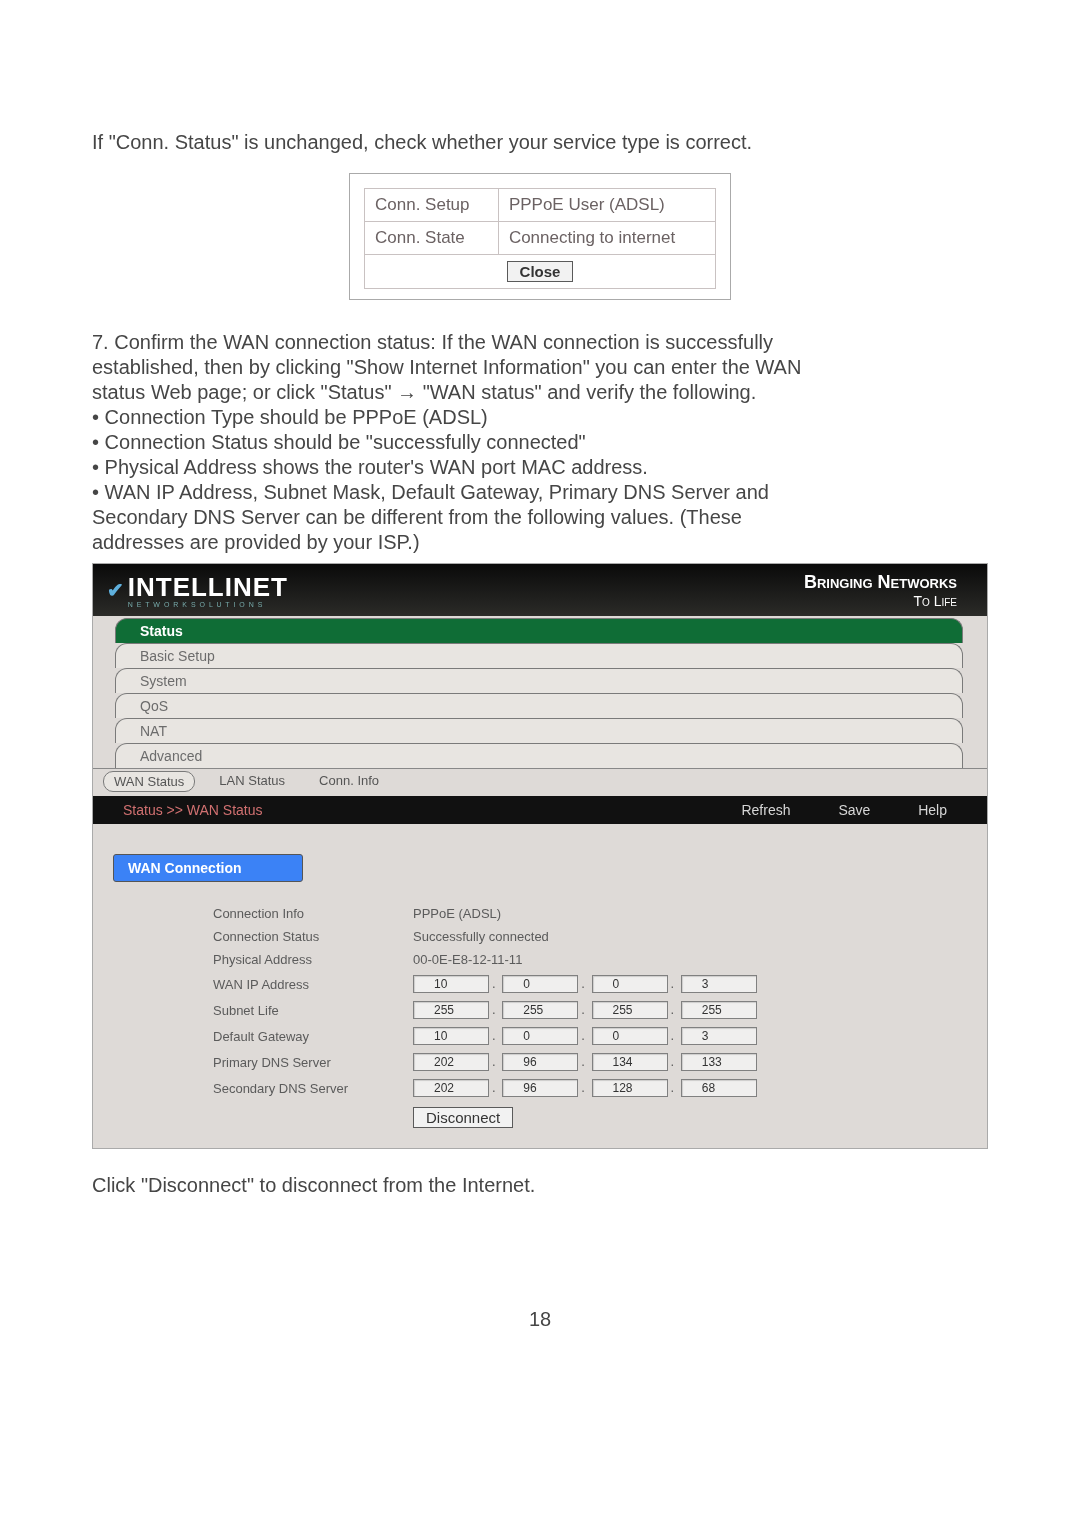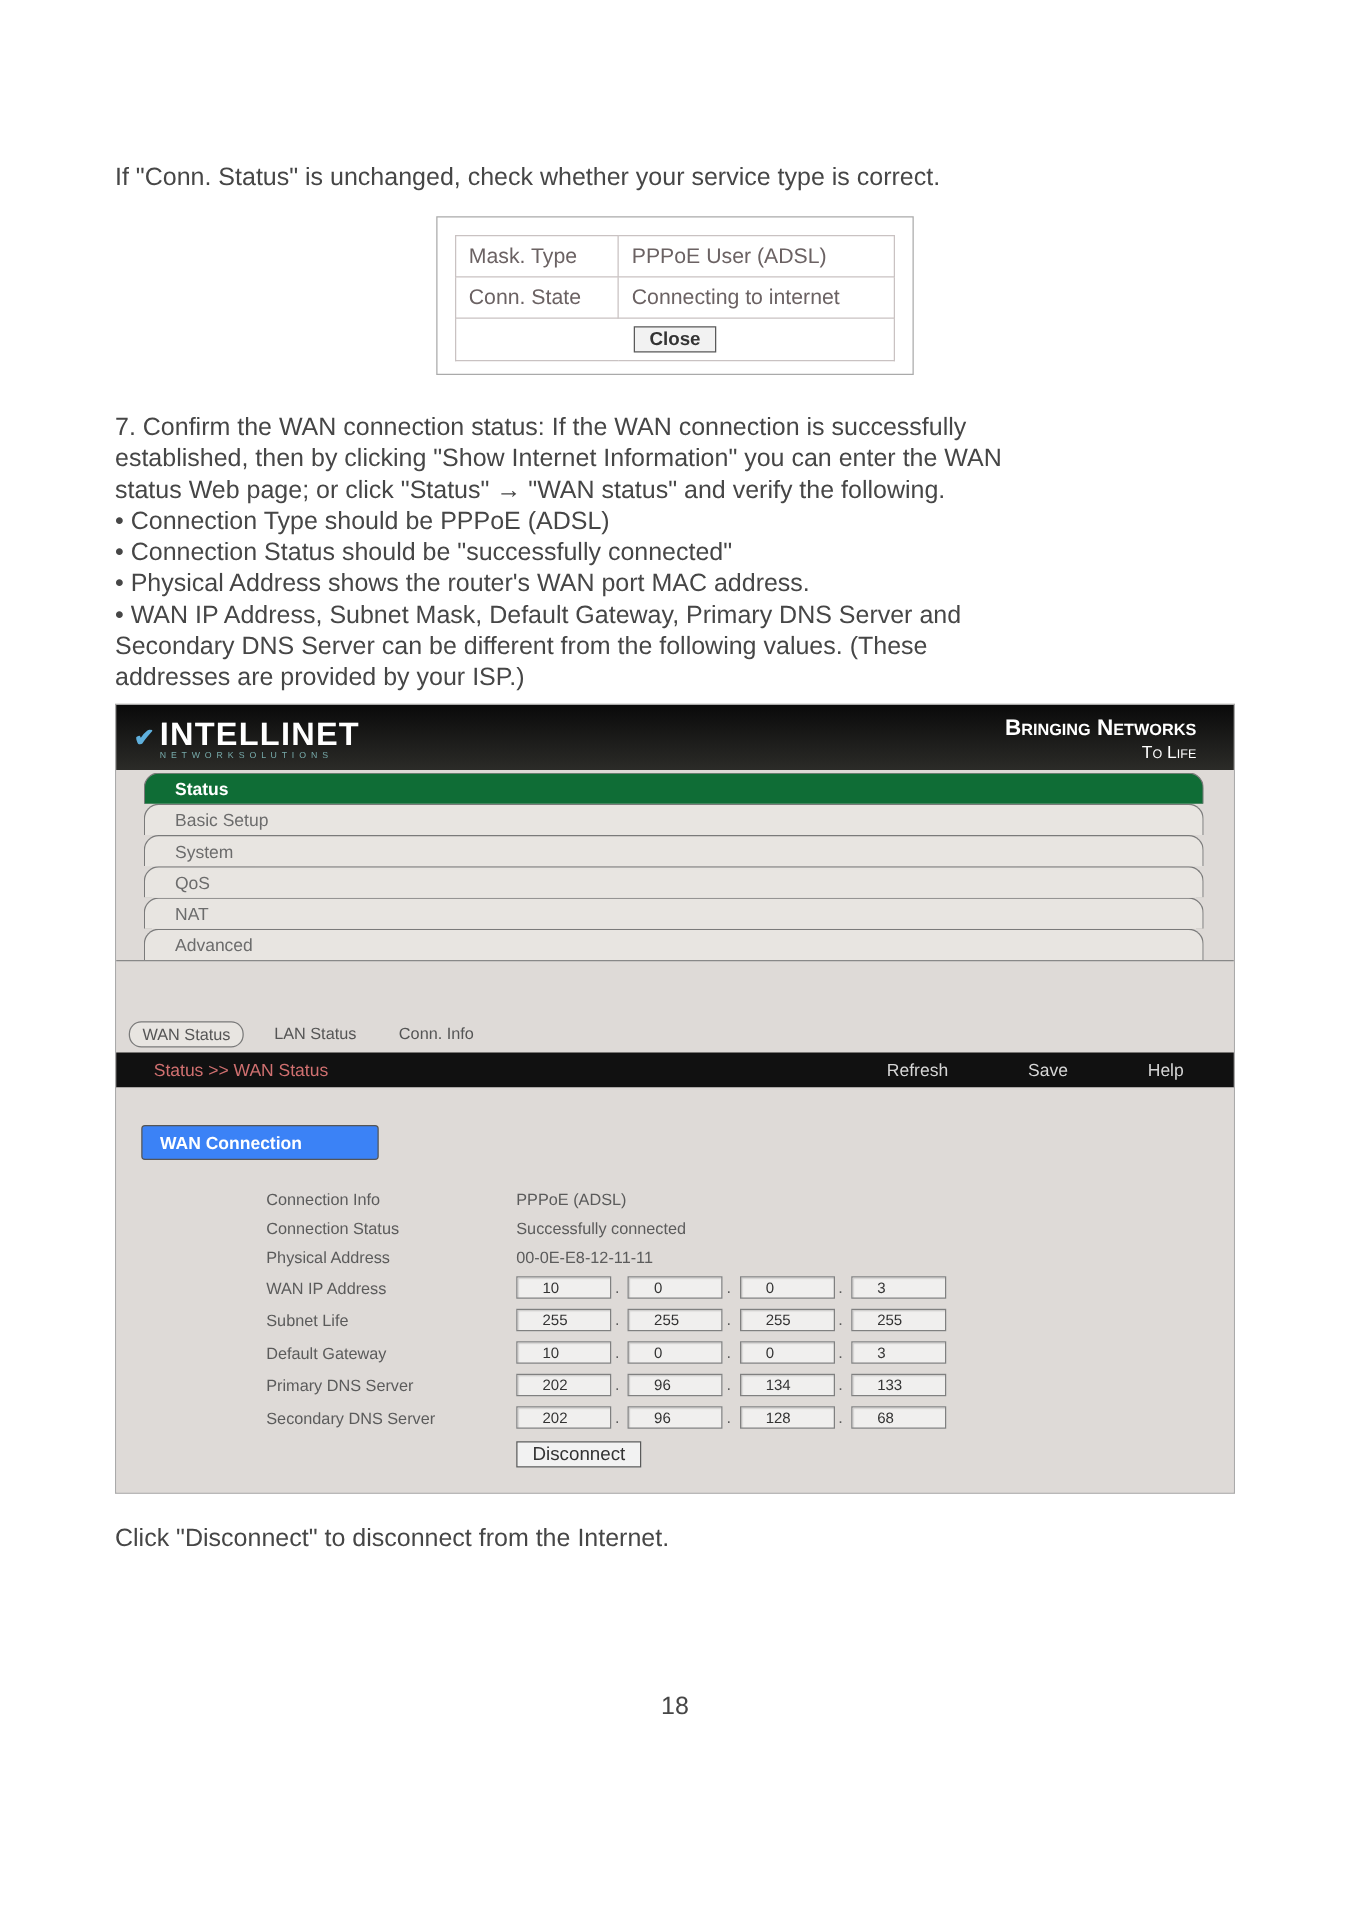--- a/index.html
+++ b/index.html
@@ -94,33 +94,32 @@
     padding:2px 10px 4px 10px;
     display:flex; gap:14px;
     border-top:1px solid #888;
     font-size:13px; color:#555;
   }
   .subtab {
     padding:2px 10px;
     border:1px solid #7a7a7a;
     border-radius: 10px;
     background:#e8e5e1;
-    margin-top:46px;
   }
   .subtab.plain { border:none; background:transparent; }
   .ss-blackbar {
     background:#111;
     color:#d6d6d6;
     display:flex;
     justify-content:space-between;
     padding:6px 40px 6px 30px;
     font-size:14px;
   }
   .ss-blackbar .crumb { color:#d07070; }
-  .ss-blackbar .links span { margin-left:32px;padding-left:28px; }
+  .ss-blackbar .links span { margin-left:16px;padding-left:28px; }
   .ss-body { background:#dedad7; padding:30px 20px 16px 20px; }
   .wc-head {
     background:#3b82f6;
     color:#fff;
     font-weight:bold;
     font-size:14px;
     padding:5px 14px;
     width:160px;
     border-radius:3px;
     border:1px solid #555;
@@ -144,21 +143,21 @@
 <body>
 
 <div class="page">
 
   <p class="body-text">If "Conn. Status" is unchanged, check whether your service type is correct.</p>
 
   <div class="small-table-wrap">
     <table>
       <tbody>
           <tr>
-        <td>Mask. Type</td>
+        <td>Conn. Setup</td>
         <td>PPPoE User (ADSL)</td>
       </tr>
       <tr>
         <td>Conn. State</td>
         <td>Connecting to internet</td>
       </tr>
       <tr>
         <td colspan="2" class="close-row">
           <span class="btn">Close</span>
         </td>

